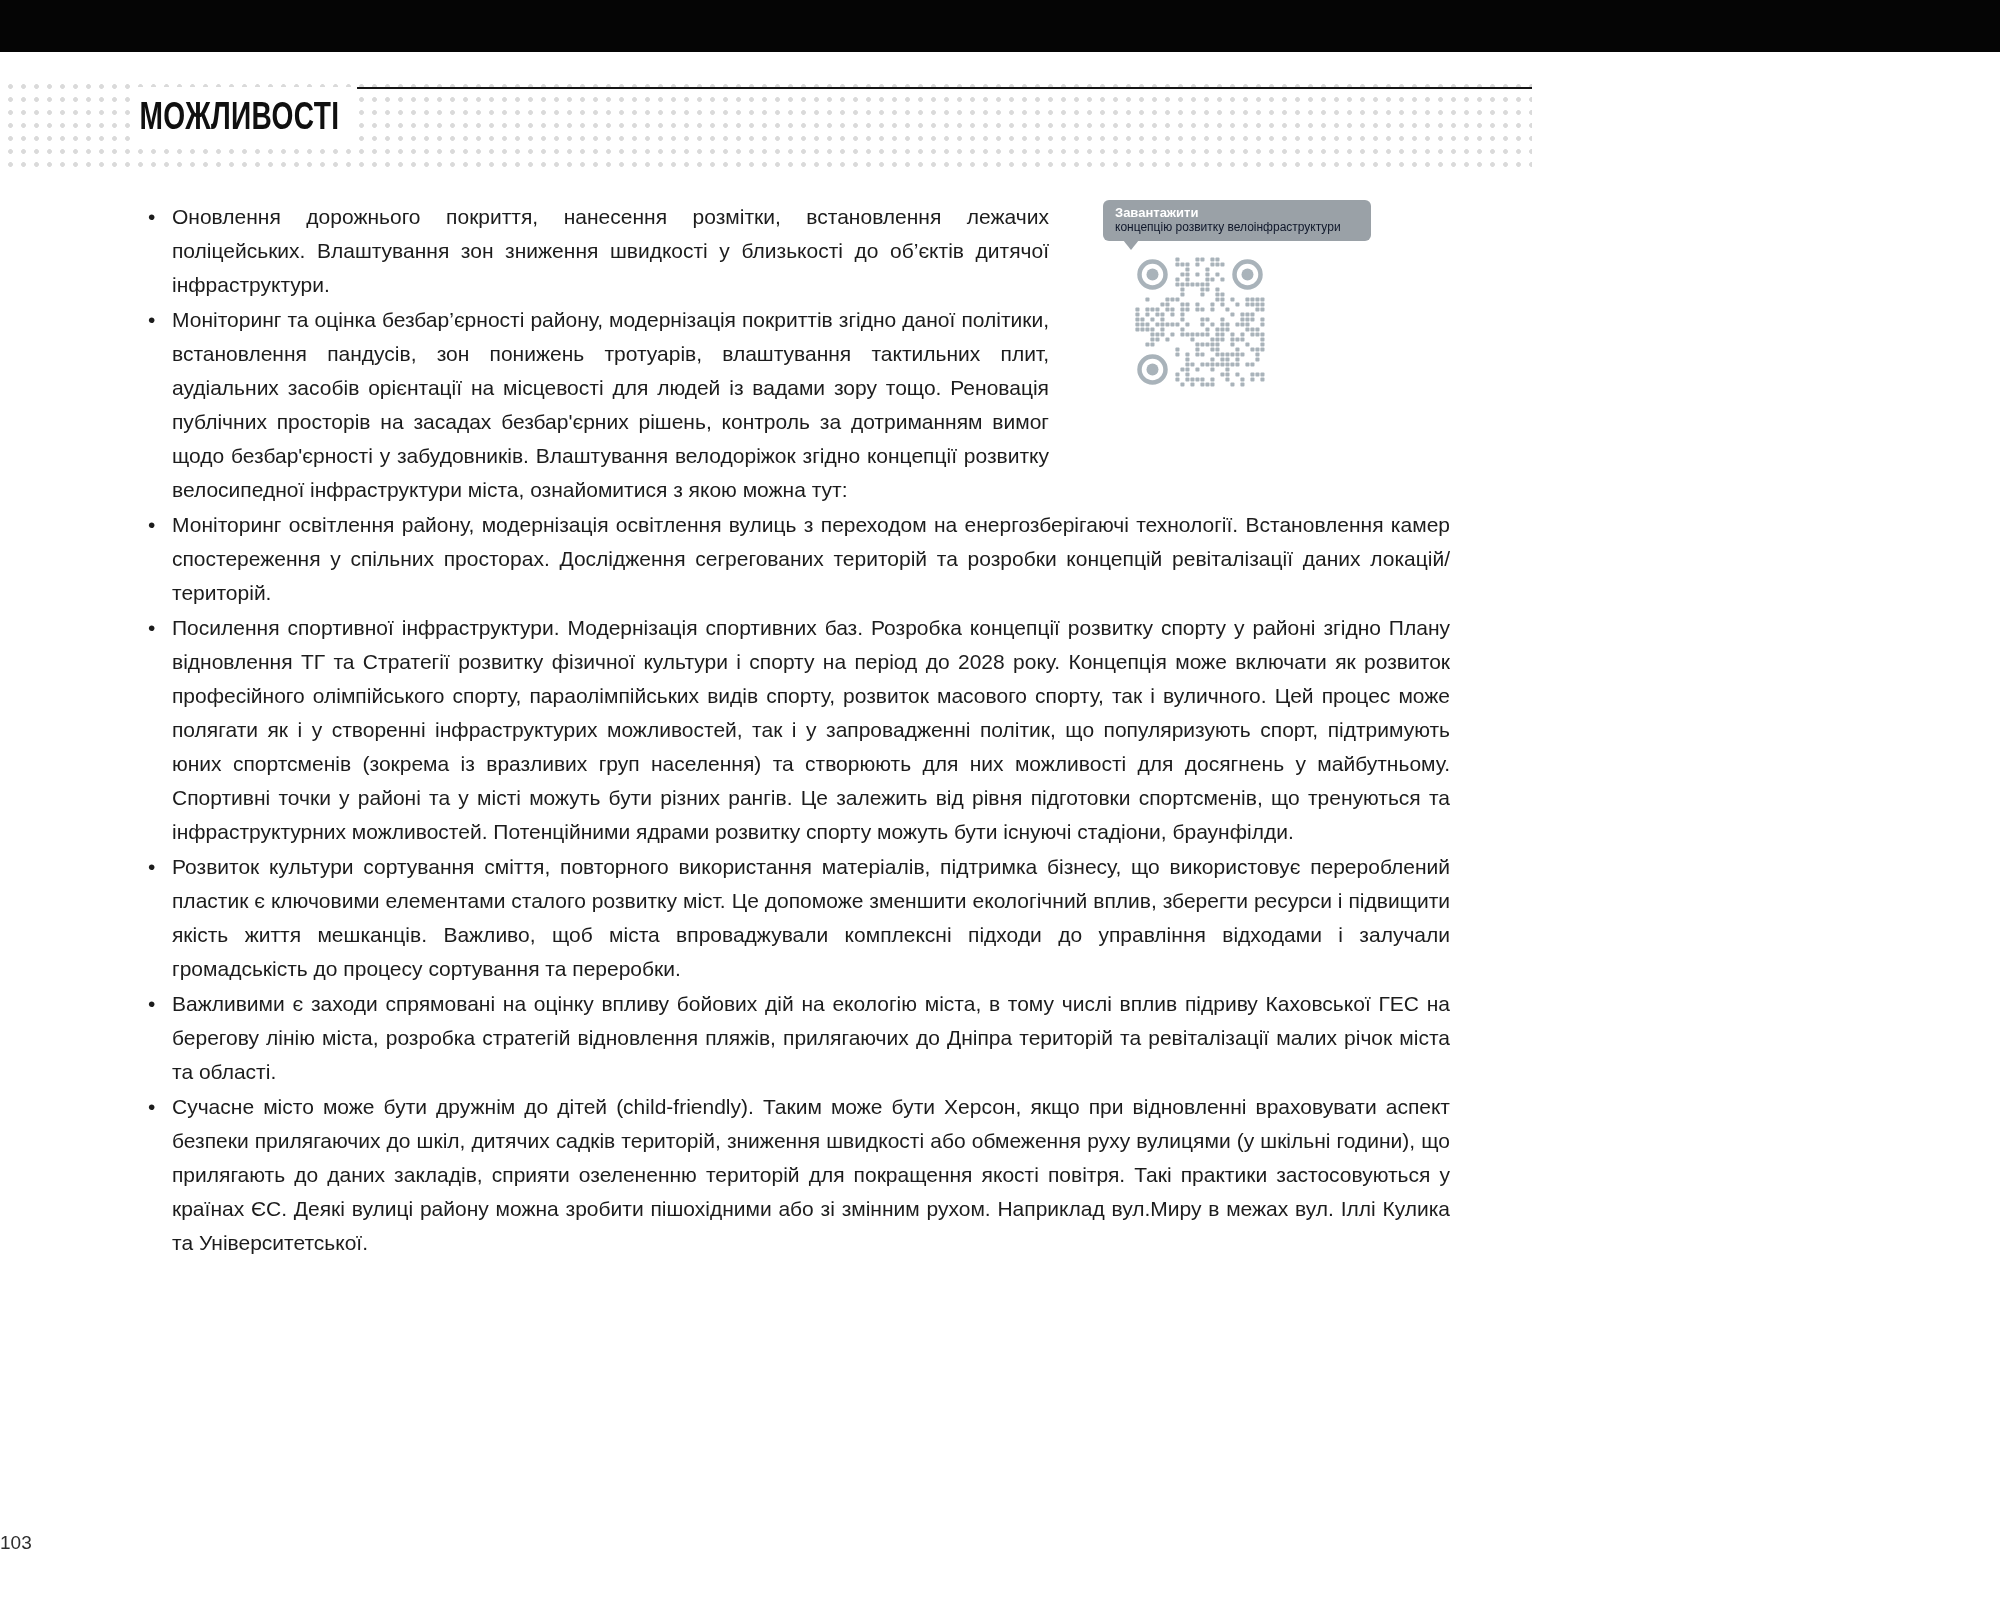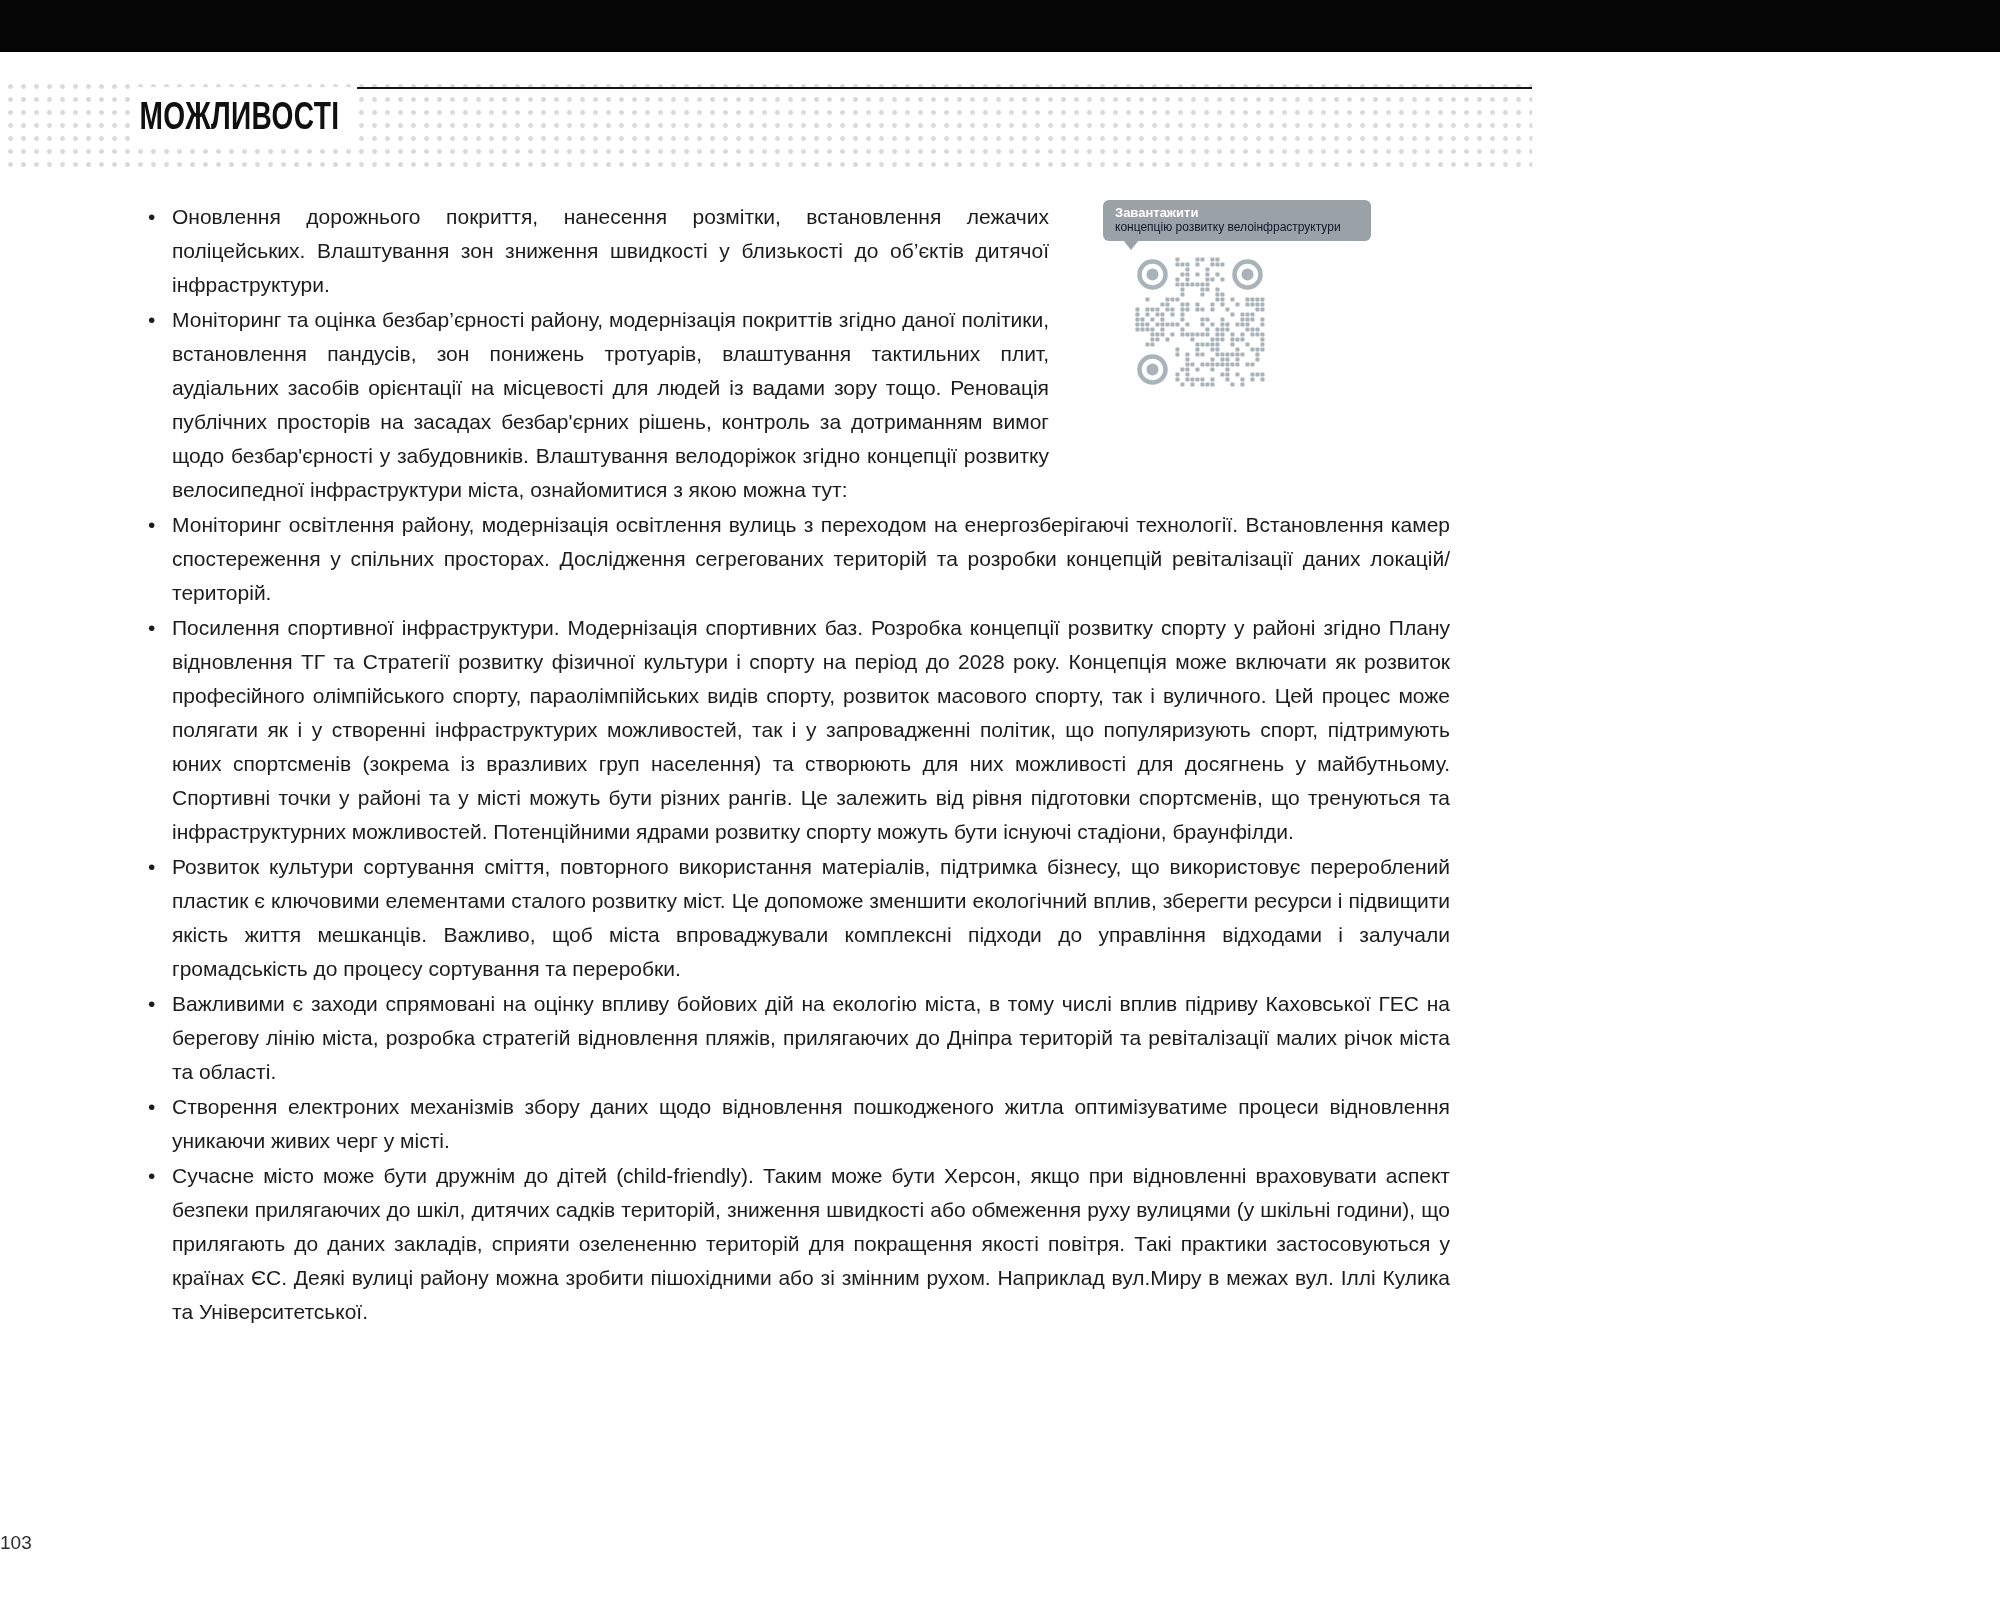--- a/index.html
+++ b/index.html
@@ -416,19 +416,18 @@
     </div>
   </div>
 
   <ul class="opps">
     <li>Оновлення дорожнього покриття, нанесення розмітки, встановлення лежачих поліцейських. Влаштування зон зниження швидкості у близькості до об’єктів дитячої інфраструктури.</li>
     <li>Моніторинг та оцінка безбар’єрності району, модернізація покриттів згідно даної політики, встановлення пандусів, зон понижень тротуарів, влаштування тактильних плит, аудіальних засобів орієнтації на місцевості для людей із вадами зору тощо. Реновація публічних просторів на засадах безбар'єрних рішень, контроль за дотриманням вимог щодо безбар'єрності у забудовників. Влаштування велодоріжок згідно концепції розвитку велосипедної інфраструктури міста, ознайомитися з якою можна тут:</li>
     <li>Моніторинг освітлення району, модернізація освітлення вулиць з переходом на енергозберігаючі технології. Встановлення камер спостереження у спільних просторах. Дослідження сегрегованих територій та розробки концепцій ревіталізації даних локацій/територій.</li>
     <li>Посилення спортивної інфраструктури. Модернізація спортивних баз. Розробка концепції розвитку спорту у районі згідно Плану відновлення ТГ та Стратегії розвитку фізичної культури і спорту на період до 2028 року. Концепція може включати як розвиток професійного олімпійського спорту, параолімпійських видів спорту, розвиток масового спорту, так і вуличного. Цей процес може полягати як і у створенні інфраструктурих можливостей, так і у запровадженні політик, що популяризують спорт, підтримують юних спортсменів (зокрема із вразливих груп населення) та створюють для них можливості для досягнень у майбутньому. Спортивні точки у районі та у місті можуть бути різних рангів. Це залежить від рівня підготовки спортсменів, що тренуються та інфраструктурних можливостей. Потенційними ядрами розвитку спорту можуть бути існуючі стадіони, браунфілди.</li>
     <li>Розвиток культури сортування сміття, повторного використання матеріалів, підтримка бізнесу, що використовує перероблений пластик є ключовими елементами сталого розвитку міст. Це допоможе зменшити екологічний вплив, зберегти ресурси і підвищити якість життя мешканців. Важливо, щоб міста впроваджували комплексні підходи до управління відходами і залучали громадськість до процесу сортування та переробки.</li>
     <li>Важливими є заходи спрямовані на оцінку впливу бойових дій на екологію міста, в тому числі вплив підриву Каховської ГЕС на берегову лінію міста, розробка стратегій відновлення пляжів, прилягаючих до Дніпра територій та ревіталізації малих річок міста та області.</li>
-    <li>Створення електроних механізмів збору даних щодо відновлення пошкодженого житла оптимізуватиме процеси відновлення уникаючи живих черг у місті.</li>
     <li>Сучасне місто може бути дружнім до дітей (child-friendly). Таким може бути Херсон, якщо при відновленні враховувати аспект безпеки прилягаючих до шкіл, дитячих садків територій, зниження швидкості або обмеження руху вулицями (у шкільні години), що прилягають до даних закладів, сприяти озелененню територій для покращення якості повітря. Такі практики застосовуються у країнах ЄС. Деякі вулиці району можна зробити пішохідними або зі змінним рухом. Наприклад вул.Миру в межах вул. Іллі Кулика та Університетської.</li>
   </ul>
 
 </div>
 
 <div class="footer">103</div>
 
 </body></html>

